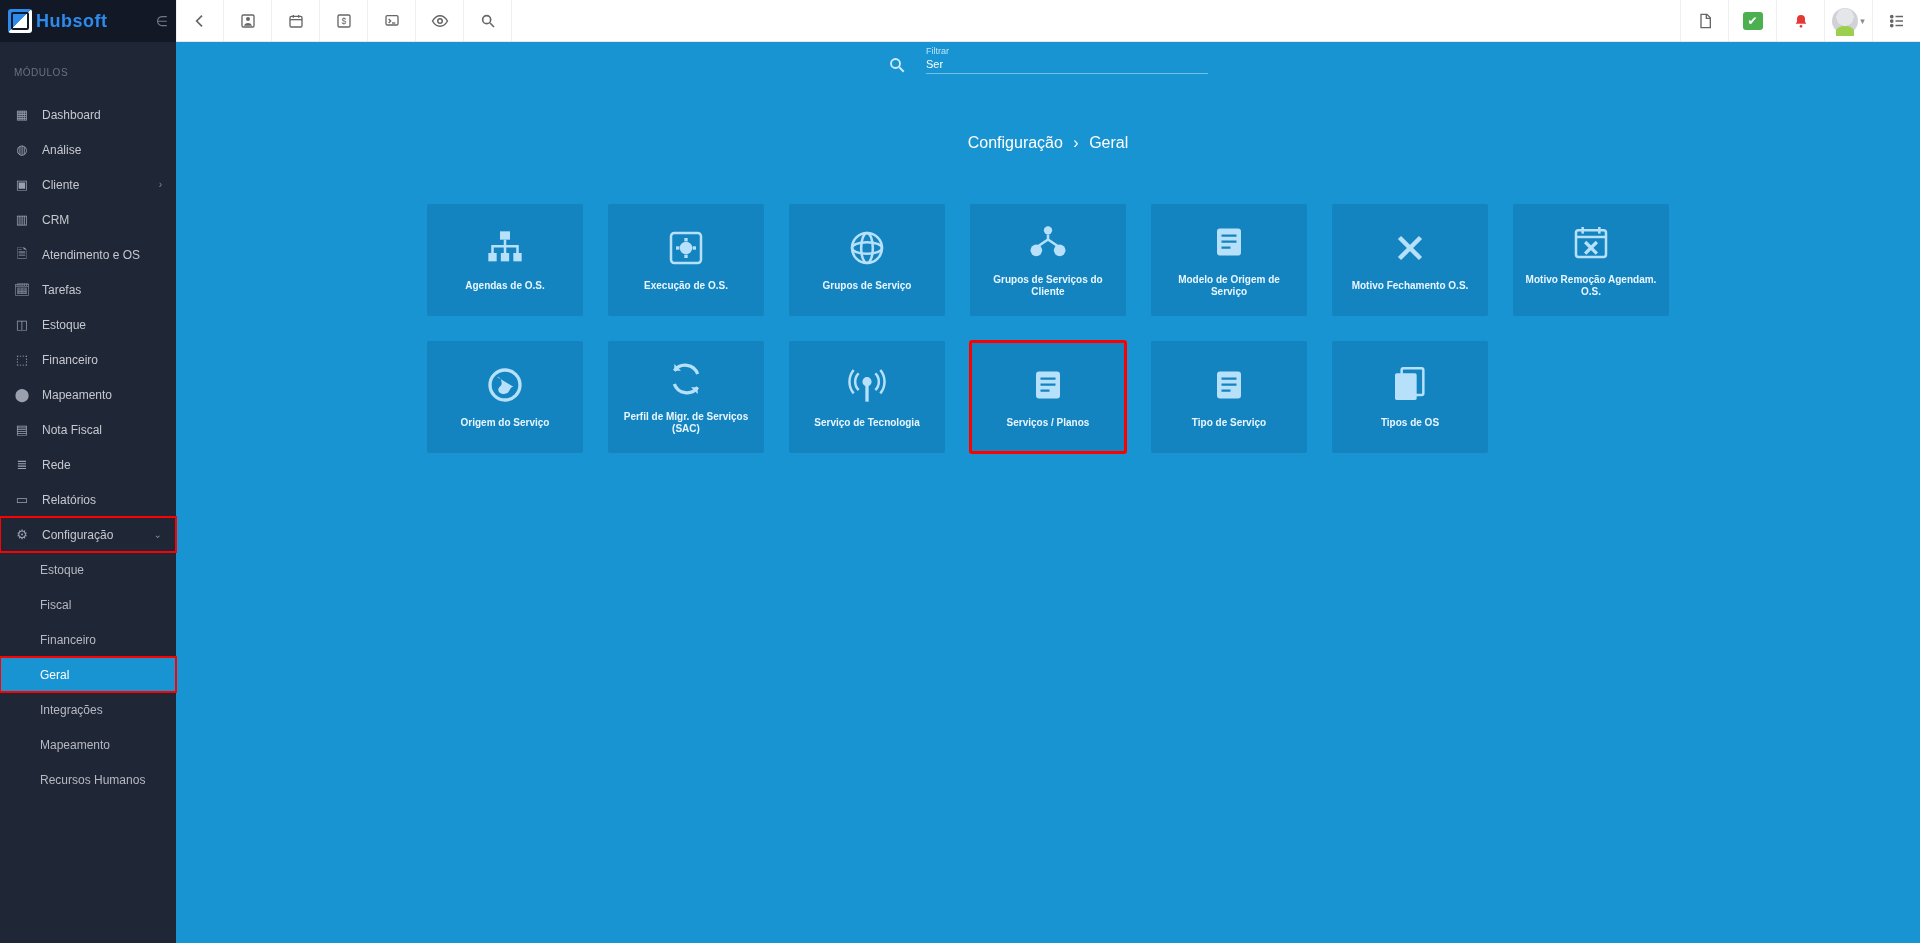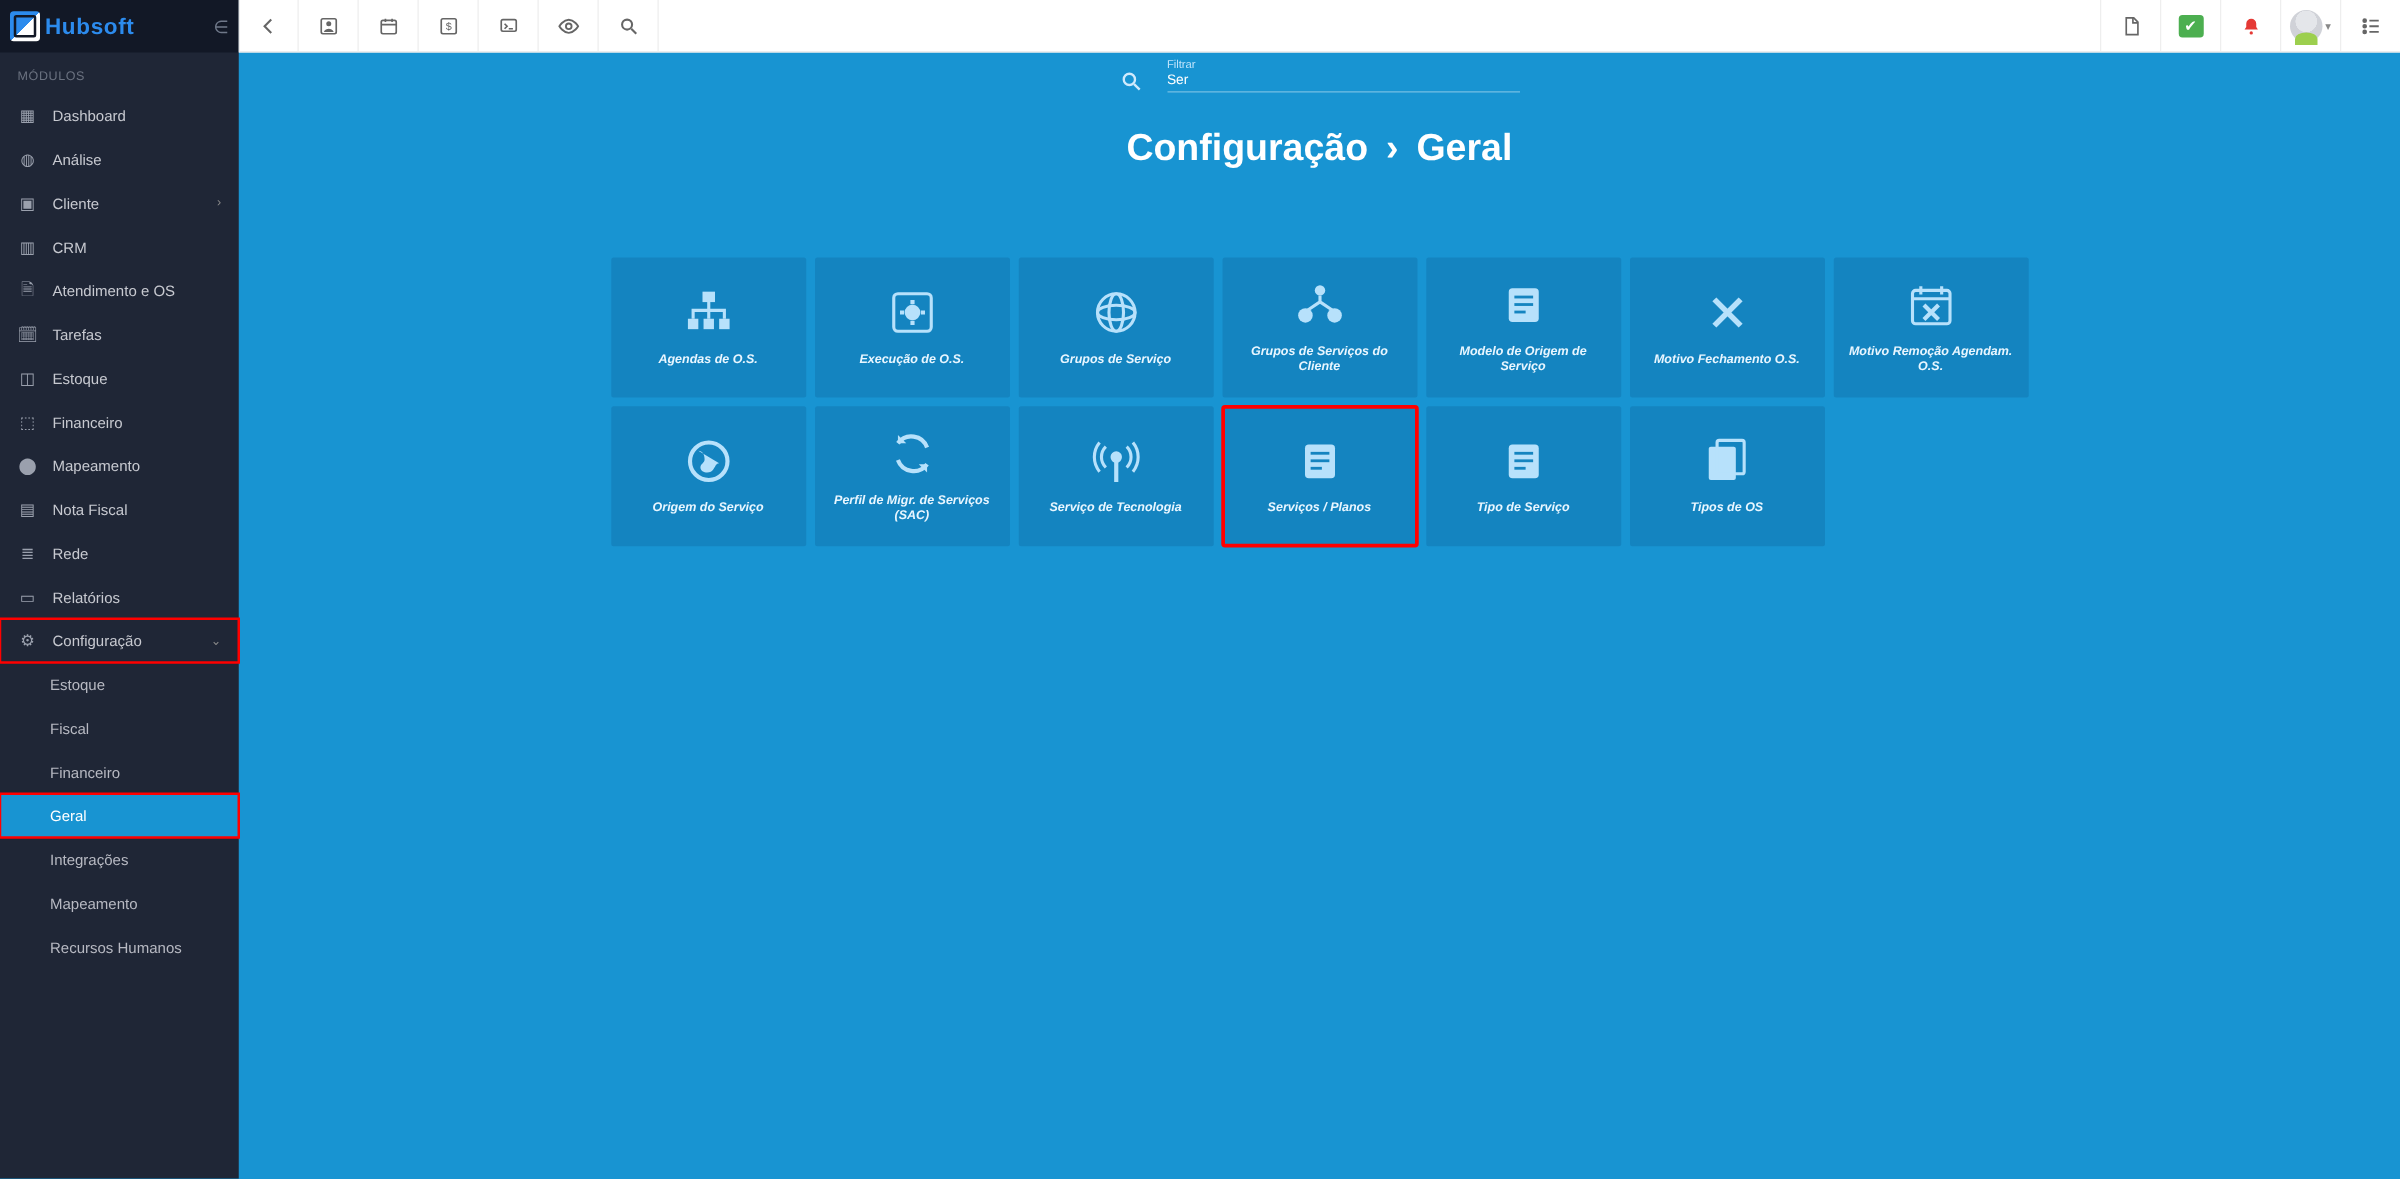--- a/index.html
+++ b/index.html
@@ -1,20 +1,20 @@
 <!DOCTYPE html>
 <html><head>
 <meta charset="utf-8">
 <style>
   * { margin: 0; padding: 0; box-sizing: border-box; font-family: Arial, Helvetica, sans-serif; }
   html, body { height: 100%; width: 100%; overflow: hidden; }
   body { display: flex; background: #1894d2; }
 
   
-  .sidebar { width: 191px; background: #1f2636; color: #b0b4bd; flex-shrink: 0; display: flex; flex-direction: column; }
+  .sidebar { width: 176px; background: #1f2636; color: #b0b4bd; flex-shrink: 0; display: flex; flex-direction: column; gap: 11px; }
   .sidebar-logo { height: 42px; background: #121826; display: flex; align-items: center; padding: 0 8px; gap: 4px; }
   .logo-mark { width: 24px; height: 24px; background: linear-gradient(135deg,#2c8bed 0 50%,#fff 50% 100%); border-radius: 3px; position: relative; }
   .logo-mark::before{content:"";position:absolute;left:3px;top:3px;right:3px;bottom:3px;border:2px solid #121826;border-radius:2px;}
   .logo-text { color:#fff; font-weight:700; font-size:18px; letter-spacing:.5px;}
   .logo-text span{ color:#2c8bed;}
   .sidebar-collapse { margin-left:auto; color:#6f7889; font-size:14px;}
   .sidebar-section-label { font-size:10px; color:#6b7280; padding: 14px 14px 8px 14px; letter-spacing:.5px;}
   .sidebar-item { display:flex; align-items:center; height:35px; padding:0 14px; font-size:12px; color:#c7c9d0; cursor:pointer; gap:12px;}
   .sidebar-item .chev { margin-left:auto; font-size:10px; color:#888;}
   .sidebar-subitem { display:flex; align-items:center; height:35px; padding-left:40px; font-size:12px; color:#b7b9c2; cursor:pointer;}
@@ -34,23 +34,23 @@
   .avatar::after{content:"";position:absolute;left:4px;right:4px;bottom:-2px;height:10px;border-radius:50% 50% 0 0;background:#9ccf4e;}
   .bell-red{color:#e53935;}
   .check-green{background:#4caf50;color:#fff;border-radius:3px;width:20px;height:18px;display:flex;align-items:center;justify-content:center;font-size:12px;}
 
   .content{ flex:1; position:relative; overflow:auto; padding: 6px 0 30px 0; }
   .filter-wrap{ position:relative; width:320px; margin:6px auto 0 auto; display:flex; align-items:flex-end; gap:20px; color:#fff;}
   .filter-wrap .sicon{font-size:16px;color:#cfeafc;}
   .filter-field{flex:1; position:relative;}
   .filter-label{font-size:9px; color:#bfe4fb; position:absolute; top:-8px; left:0;}
   .filter-input{ width:100%; background:transparent; border:none; border-bottom:1px solid rgba(255,255,255,.4); color:#fff; font-size:11px; padding:3px 0;}
-  .breadcrumb{ text-align:center; color:#fff; font-size:30px; margin-top:28px; font-weight:700;}
+  .breadcrumb{ text-align:center; color:#fff; font-size:16px; margin-top:60px; font-weight:400;}
   .breadcrumb .sep{ margin:0 6px;}
-  .grid{ display:grid; grid-template-columns: repeat(7, 156px); gap:7px; justify-content:center; margin-top:70px;font-style:italic;}
+  .grid{ display:grid; grid-template-columns: repeat(7, 156px); gap:25px; justify-content:center; margin-top:52px;}
   .tile{ background:#1484c0; height:112px; border-radius:2px; display:flex; flex-direction:column; align-items:center; justify-content:center; color:#d9f1ff; cursor:pointer; padding:8px; text-align:center;}
   .tile .ticon{ width:40px;height:40px;display:flex;align-items:center;justify-content:center; margin-bottom:12px;}
   .tile .tlabel{ font-size:10px; font-weight:700; color:#e8f6ff; line-height:1.2;}
   .tile.hl{ outline:3px solid #ff0000; outline-offset:-2px;text-align:center;}
   svg{display:block;}
 </style>
 </head>
 <body>
 
 <aside class="sidebar">

